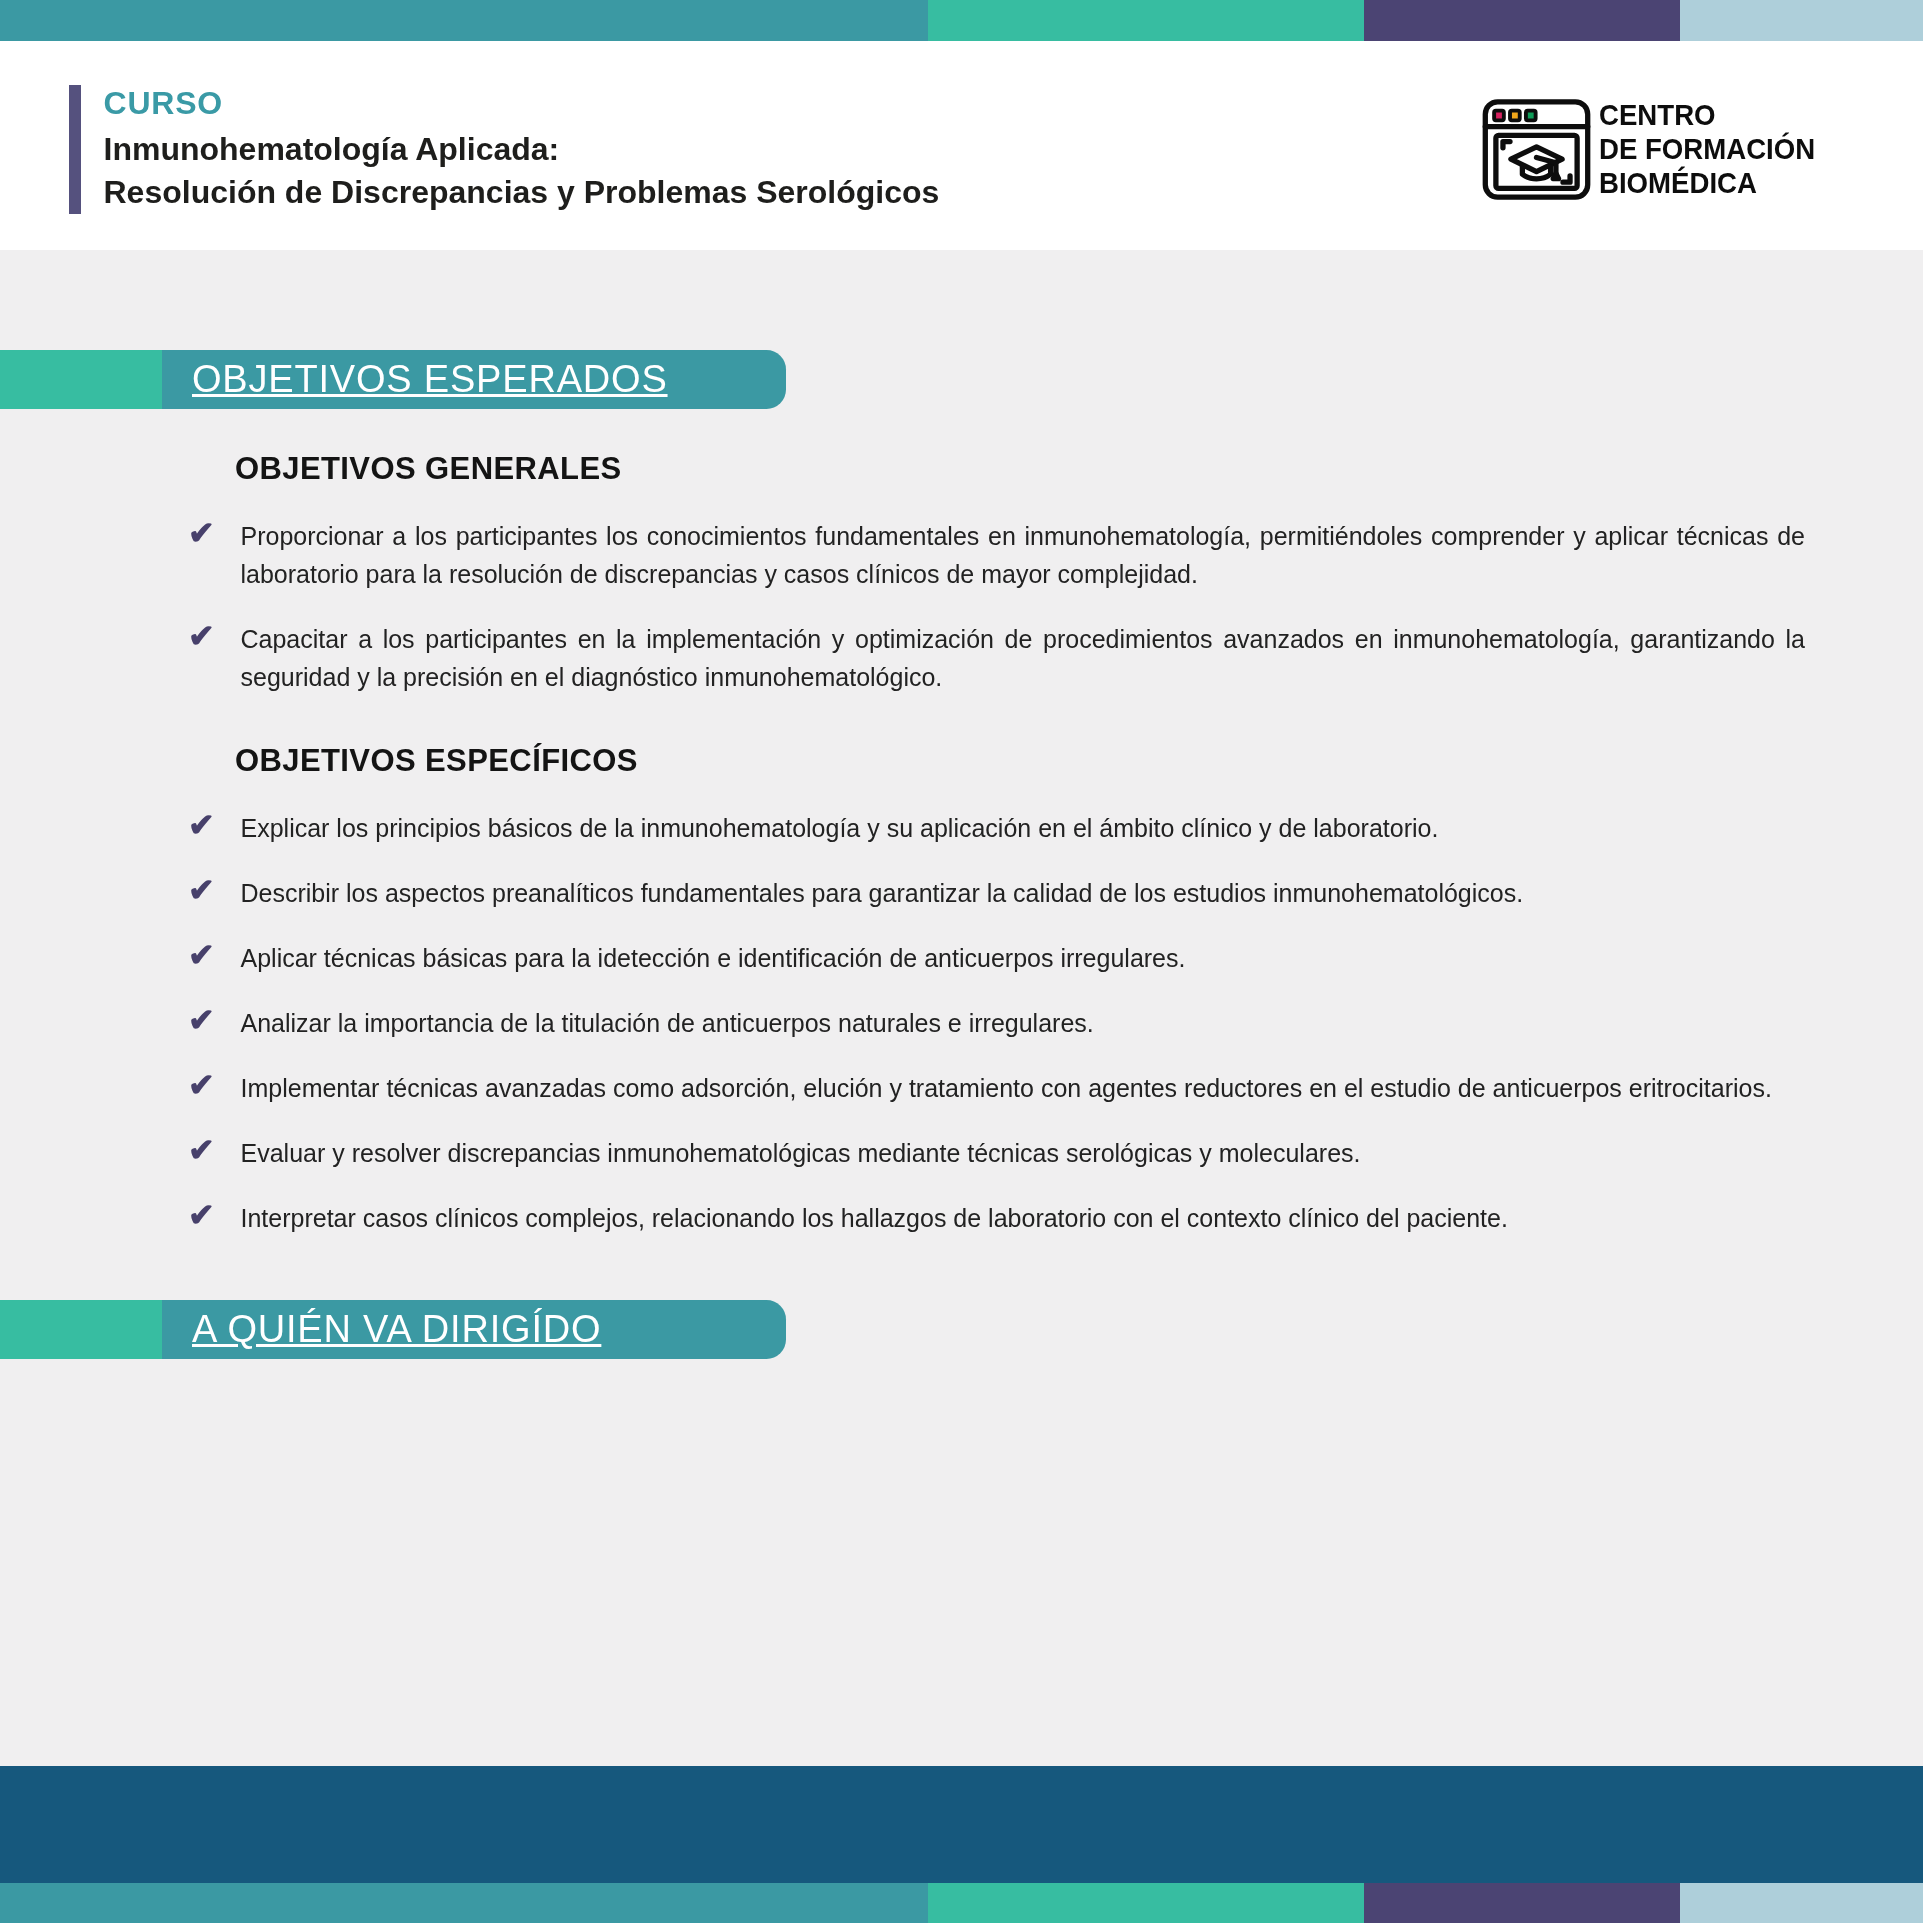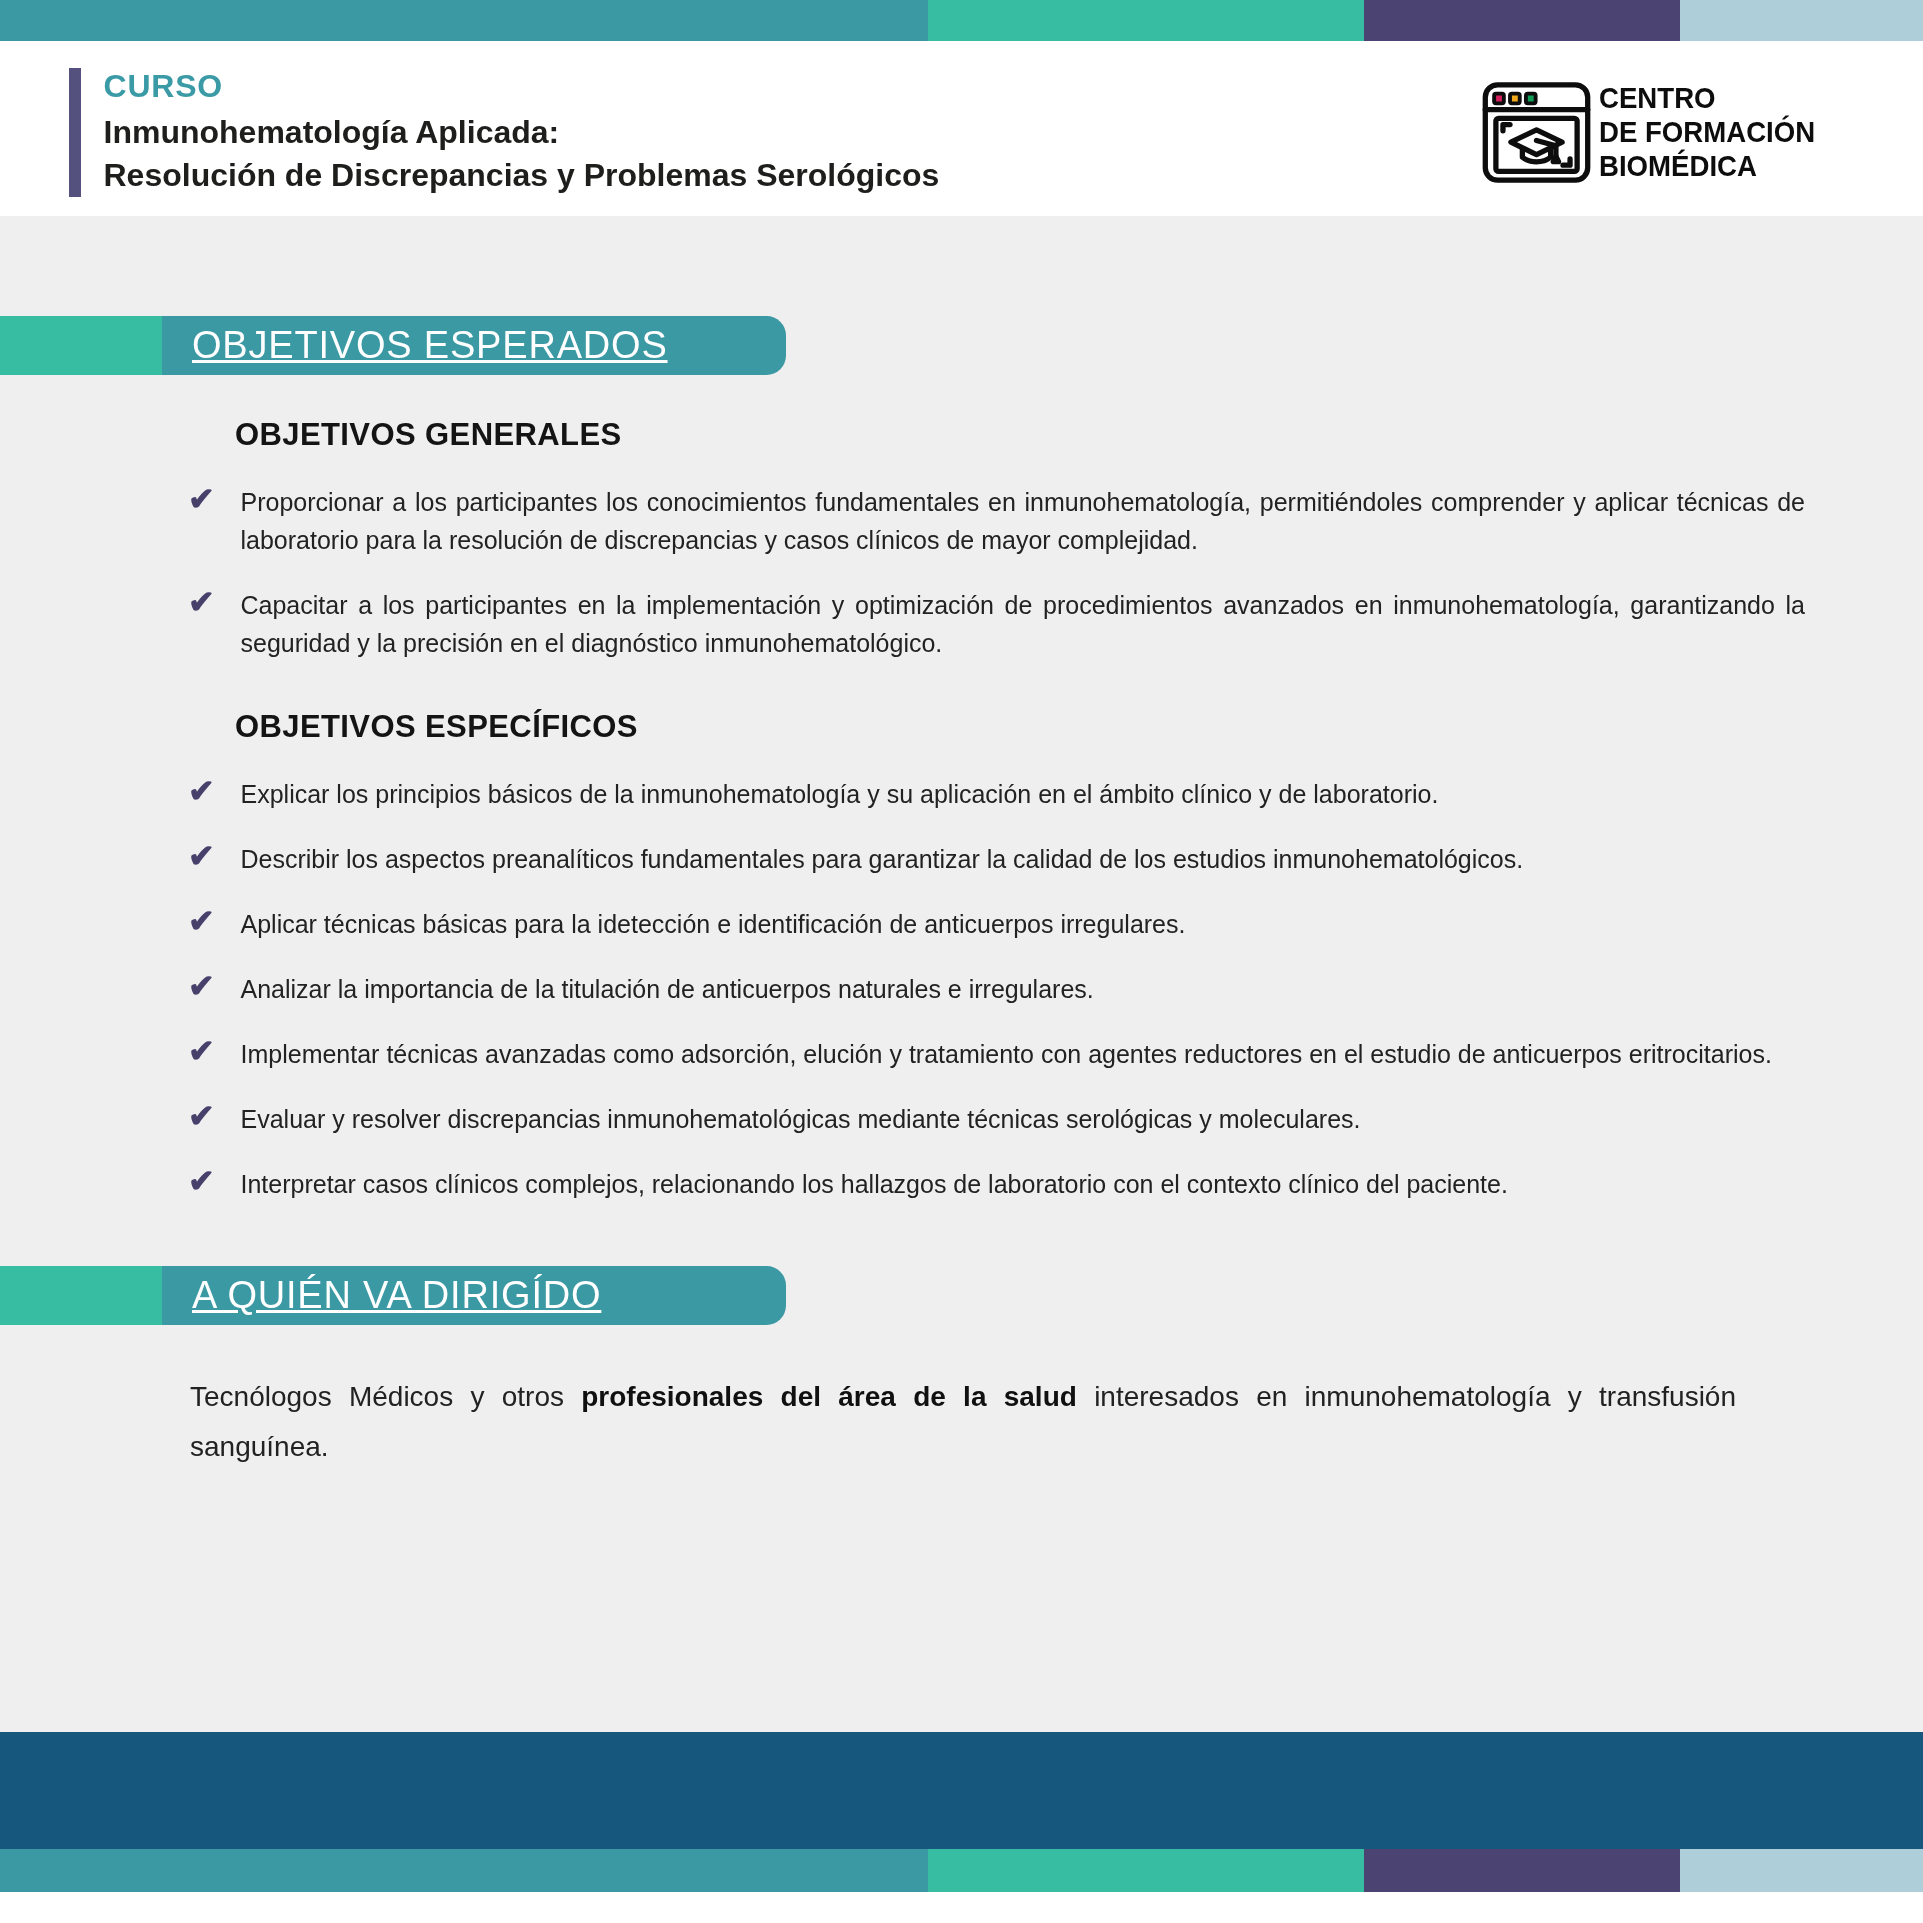--- a/index.html
+++ b/index.html
@@ -10,21 +10,21 @@
   .stripe{display:flex;flex:0 0 auto;}
   .stripe.top{height:41px;}
   .stripe.bottom{height:43px;}
   .seg{height:100%;}
   .seg-teal{width:928px;background:#3b99a3;}
   .seg-green{width:436px;background:#37bda1;}
   .seg-purple{width:316px;background:#4b4473;}
   .seg-lblue{flex:1;background:#aecfda;}
 
   
-  .header{height:175px;flex:0 0 auto;background:#ffffff;display:flex;align-items:center;
+  .header{height:209px;flex:0 0 auto;background:#ffffff;display:flex;align-items:center;
           justify-content:space-between;padding:7.5px 90px 0 69px;box-sizing:border-box;}
   .course-head{border-left:12px solid #55517e;padding-left:22.5px;}
   .kicker{color:#3a9aa6;font-weight:bold;font-size:32px;letter-spacing:0.8px;margin-bottom:6px;}
   .course-title{font-size:32px;font-weight:bold;color:#1e1e1c;line-height:43px;}
   .logo{display:flex;align-items:center;gap:6px;}
   .logo-text{font-size:30px;font-weight:bold;color:#0d0d0d;line-height:34px;letter-spacing:0px;
              transform:scaleX(.92);transform-origin:left center;}
 
   
   .content{background:#f0eff0;height:1516px;flex:0 0 auto;box-sizing:border-box;
@@ -141,21 +141,20 @@
           <p>Interpretar casos clínicos complejos, relacionando los hallazgos de laboratorio con el contexto clínico del paciente.</p>
         </li>
       </ul>
     </div>
 
     <div class="band second">
       <div class="band-accent"></div>
       <div class="band-pill">A QUIÉN VA DIRIGÍDO</div>
     </div>
 
-    <p class="audience"><span>Tecnólogos Médicos y otros </span><strong>profesionales del área de la salud</strong><span> interesados en inmunohematología y transfusión sanguínea.</span></p>
   </div>
 
   <div class="footer-bar"></div>
   <div class="stripe bottom">
     <div class="seg seg-teal"></div>
     <div class="seg seg-green"></div>
     <div class="seg seg-purple"></div>
     <div class="seg seg-lblue"></div>
   </div>
 

